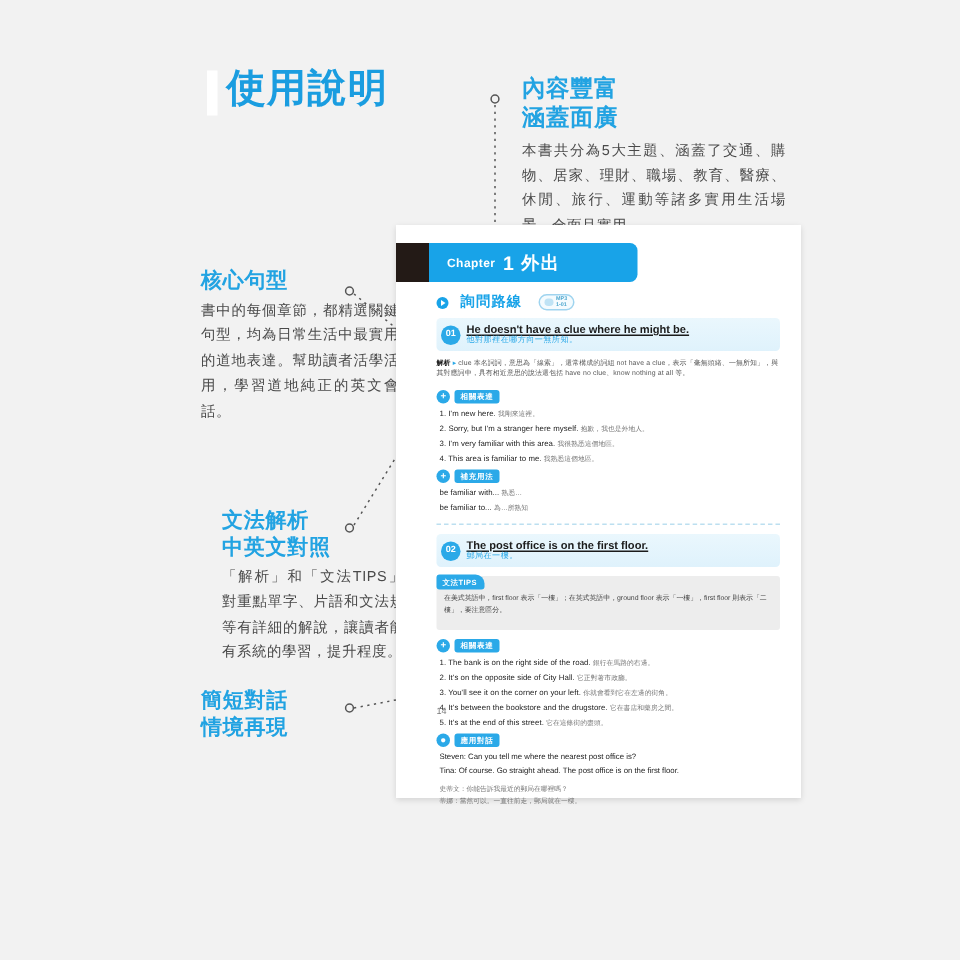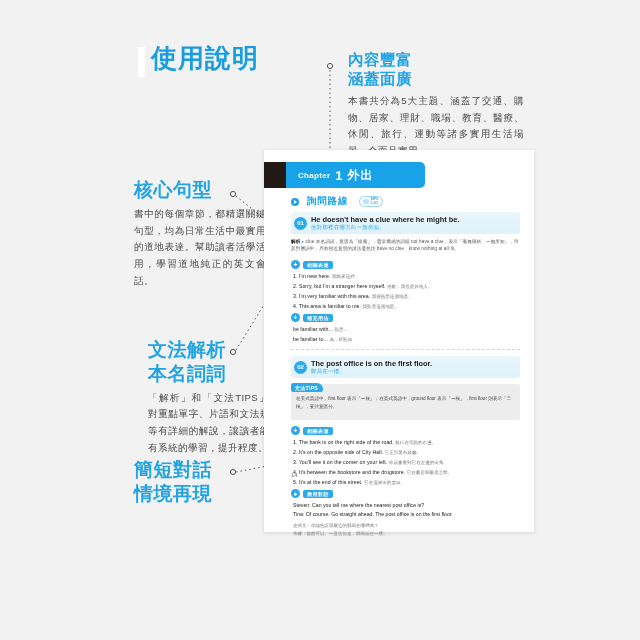--- a/index.html
+++ b/index.html
@@ -23,21 +23,21 @@
     box-shadow: 0 0 0 0px #fff;
   }
   .main-title .txt {
     font-size:26px; font-weight:bold; color:#1a9de0;
     letter-spacing:1px; line-height:1;
   }
 
   
   .anno { position:absolute; width:132px; }
   .anno .head {
-    color:#22a3e2; font-weight:bold; font-size:19px;
+    color:#22a3e2; font-weight:bold; font-size:14px;
     line-height:1.25; letter-spacing:0.5px;
   }
   .anno .body {
     margin-top:4px;
     color:#4a4a4a; font-size:9.6px; line-height:1.75;
     text-align:justify; text-justify:inter-ideograph;
     letter-spacing:0.4px;
   }
 
   #anno-content { left:348px; top:50px; width:176px; }
@@ -89,21 +89,21 @@
   .sent-bar {
     position:absolute; left:27px; right:14px; height:22px;
     background:linear-gradient(#eaf7fd,#dff2fc);
     border-radius:3px; display:flex; align-items:center; padding-left:3px;
   }
   .sent-num {
     width:13px;height:13px;border-radius:50%;background:#2ba9e8;color:#fff;
     font-size:6px;font-weight:bold;display:flex;align-items:center;justify-content:center;
     margin-right:4px; flex:0 0 auto;
   }
-  .sent-txt .en { font-size:7.4px; font-weight:bold; color:#1b1b1b; line-height:1.25; }
+  .sent-txt .en { font-size:7.4px; font-weight:bold; color:#1b1b1b; line-height:1.25;text-decoration:underline; }
   .sent-txt .zh { font-size:5.4px; color:#2ba9e8; line-height:1.3; letter-spacing:0.3px; }
 
   
   .tiny { position:absolute; font-size:4.6px; color:#555; line-height:1.55; letter-spacing:0.1px; }
   .tiny .k { color:#111; font-weight:bold; }
 
   .blk-head { position:absolute; display:flex; align-items:center; gap:3px; }
   .blk-head .ic {
     width:9px;height:9px;border-radius:50%;background:#2ba9e8;color:#fff;
     font-size:6.5px;display:flex;align-items:center;justify-content:center;font-weight:bold;
@@ -173,21 +173,21 @@
   <div class="anno" id="anno-core">
     <div class="head">
       <div>核心句型</div>
     </div>
     <div class="body">書中的每個章節，都精選關鍵句型，均為日常生活中最實用的道地表達。幫助讀者活學活用，學習道地純正的英文會話。</div>
   </div>
 
   <div class="anno" id="anno-gram">
     <div class="head">
       <div>文法解析</div>
-      <div>本名詞詞</div>
+      <div>中英文對照</div>
     </div>
     <div class="body">「解析」和「文法TIPS」針對重點單字、片語和文法規則等有詳細的解說，讓讀者能夠有系統的學習，提升程度。</div>
   </div>
 
   <div class="anno" id="anno-dialog">
     <div class="head">
       <div>簡短對話</div>
       <div>情境再現</div>
     </div>
   </div>

